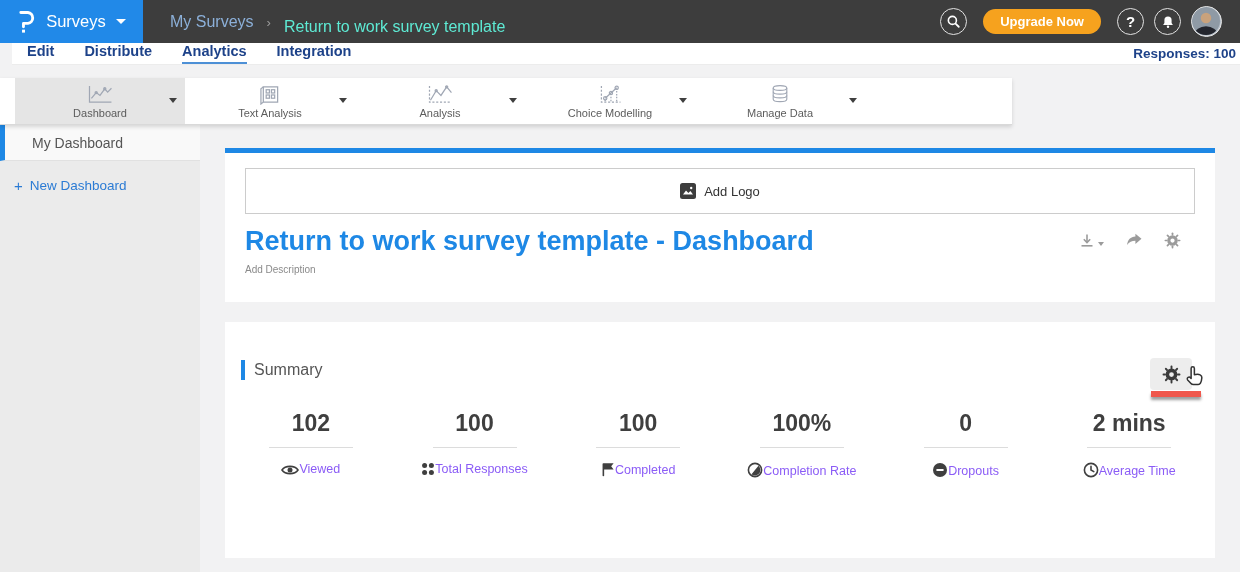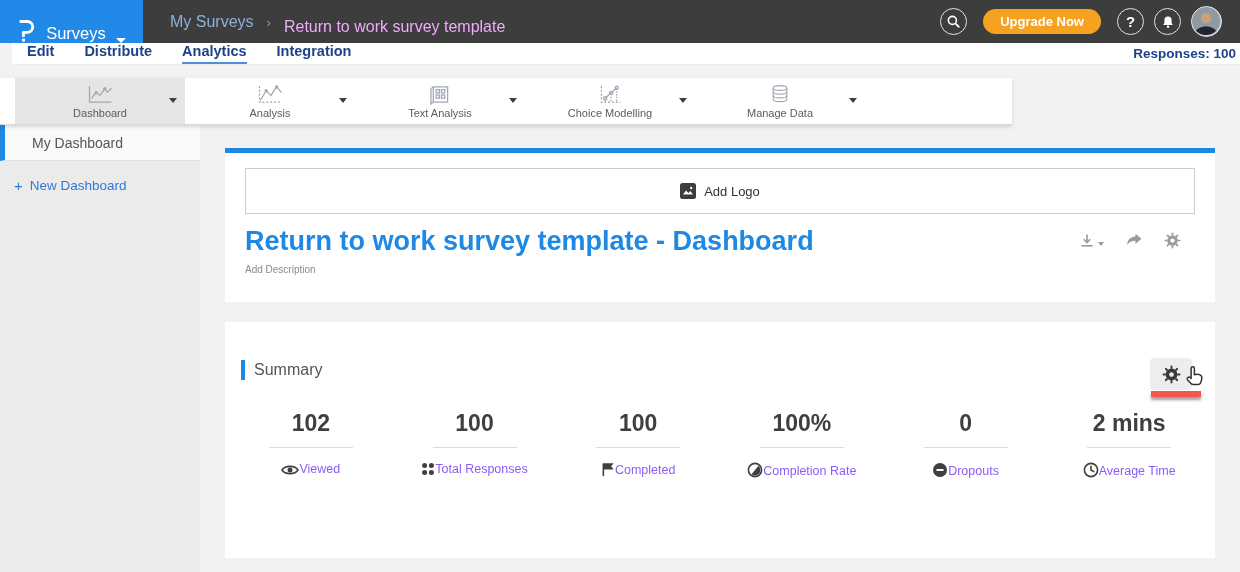--- a/index.html
+++ b/index.html
@@ -3,28 +3,28 @@
 <meta charset="utf-8">
 <style>
   * { margin:0; padding:0; box-sizing:border-box; }
   html,body { width:1240px; height:572px; overflow:hidden;
     font-family:"Liberation Sans", sans-serif; background:#f2f2f3; position:relative; }
 
   
   .header { position:absolute; top:0; left:0; width:1240px; height:43px;
     background:#3d3d3d; display:flex; align-items:center; z-index:30; }
   .logo-block { width:143px; height:43px; background:#2189e8; display:flex;
-    align-items:flex-end; justify-content:center; gap:10px; cursor:pointer; }
+    align-items:center; justify-content:center; gap:10px; cursor:pointer; }
   .logo-product { color:#fff; font-size:16.5px; font-weight:500; }
   .tri-down-w { width:0; height:0; border-left:5px solid transparent;
     border-right:5px solid transparent; border-top:5px solid #fff; }
   .breadcrumb { margin-left:27px; display:flex; align-items:center; gap:13px; font-size:16px; }
   .bc-parent { color:#8cb0d9; cursor:pointer; }
   .bc-sep { color:#9a9a9a; font-size:13px; margin-top:1px; }
-  .bc-current { color:#f0abfc;margin-top:11px; }
+  .bc-current { color:#5eead4;margin-top:11px; }
   .header-right { margin-left:auto; display:flex; align-items:center; gap:10px; padding-right:18px; }
   .circle-btn { width:27px; height:27px; border:1.5px solid #e3e3e3; border-radius:50%;
     display:flex; align-items:center; justify-content:center; cursor:pointer; flex:0 0 auto; }
   .help-btn { color:#fff; font-size:15px; font-weight:bold; }
   .upgrade-btn { height:25px; padding:0 17px; background:#f6a21e; border:none; border-radius:13px;
     color:#fff; font-size:13px; font-weight:bold; font-family:inherit; cursor:pointer; margin:0 6px;text-align:center; }
   .avatar { width:31px; height:31px; border-radius:50%; overflow:hidden; cursor:pointer;
     border:1.5px solid #e3e3e3; background:#b9c2cc; }
 
   
@@ -152,39 +152,39 @@
     <svg width="30" height="21" viewBox="0 0 30 22" fill="none" stroke="#a0a7b4" stroke-width="1.3">
       <path d="M4 2 V19 H27"></path>
       <path d="M6 15 L11 9 L15 12 L20 5 L23 8.5 L27 4.5"></path>
       <circle cx="11" cy="9" r="1.1"></circle>
         <circle cx="20" cy="5" r="1.1"></circle>
     </svg>
     <span class="tool-label">Dashboard</span>
     <span class="tool-caret"></span>
   </div>
   <div class="tool-group">
-    <svg width="30" height="21" viewBox="0 0 30 22" fill="none" stroke="#a0a7b4" stroke-width="1.3">
-      <path d="M4 2 V19 H27" stroke-dasharray="2.2 1.8"></path>
-      <path d="M5 17 L11 7 L16 12 L22 3 L27 9"></path>
-      <circle cx="11" cy="7" r="1.1"></circle>
-        <circle cx="22" cy="3" r="1.1"></circle>
-    </svg>
-    <span class="tool-label">Analysis</span>
-    <span class="tool-caret"></span>
-  </div>
-  <div class="tool-group">
     <svg width="26" height="21" viewBox="0 0 26 22" fill="none" stroke="#a0a7b4" stroke-width="1.3">
       <path d="M6 3 H21 V19 H6 Z"></path>
       <path d="M6 3 L3.5 5 V21 L6 19"></path>
       <rect x="9" y="6" width="3.4" height="3.4"></rect>
         <rect x="14.5" y="6" width="3.4" height="3.4"></rect>
       <rect x="9" y="11.5" width="3.4" height="3.4"></rect>
         <rect x="14.5" y="11.5" width="3.4" height="3.4"></rect>
     </svg>
     <span class="tool-label">Text Analysis</span>
+    <span class="tool-caret"></span>
+  </div>
+  <div class="tool-group">
+    <svg width="30" height="21" viewBox="0 0 30 22" fill="none" stroke="#a0a7b4" stroke-width="1.3">
+      <path d="M4 2 V19 H27" stroke-dasharray="2.2 1.8"></path>
+      <path d="M5 17 L11 7 L16 12 L22 3 L27 9"></path>
+      <circle cx="11" cy="7" r="1.1"></circle>
+        <circle cx="22" cy="3" r="1.1"></circle>
+    </svg>
+    <span class="tool-label">Analysis</span>
     <span class="tool-caret"></span>
   </div>
   <div class="tool-group">
     <svg width="28" height="21" viewBox="0 0 28 22" fill="none" stroke="#a0a7b4" stroke-width="1.3">
       <path d="M5 2 V19 H25" stroke-dasharray="2.2 1.8"></path>
       <path d="M9 15 L15 9.5 L21 4"></path>
       <circle cx="9" cy="15" r="1.7"></circle>
         <circle cx="15" cy="9.5" r="1.7"></circle>
         <circle cx="21" cy="4" r="1.7"></circle>
       <path d="M9 18 V16.7 M15 18 V13 M21 18 V7" stroke-dasharray="1.6 1.4"></path>

